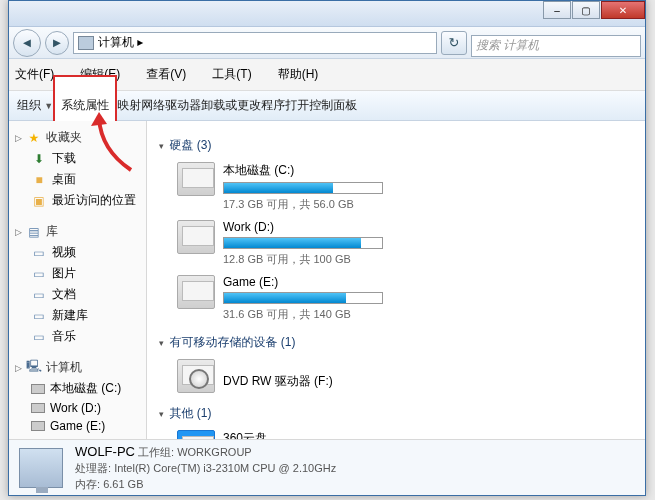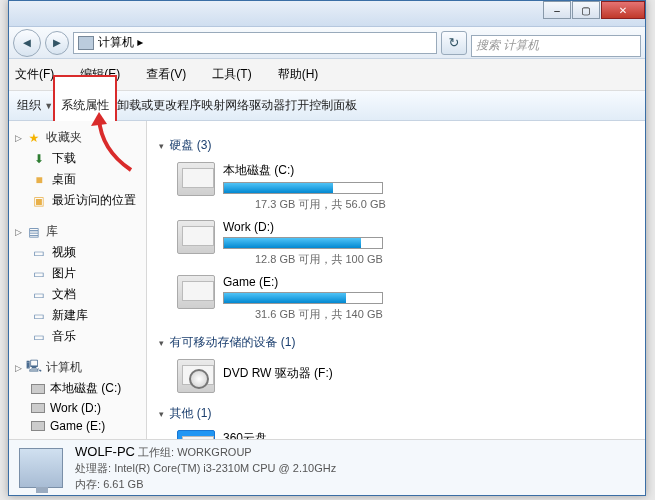--- a/index.html
+++ b/index.html
@@ -59,21 +59,21 @@
 .drive { display: flex; gap: 8px; width: 220px; cursor: pointer; }
 .drive-icon { width: 38px; height: 34px; background: linear-gradient(#eaeaea,#cfcfcf); border: 1px solid #aaa; border-radius: 2px; position: relative; }
 .drive-icon::before { content: ""; position: absolute; left: 4px; top: 5px; width: 30px; height: 18px; background: #f5f5f5; border: 1px solid #bbb; }
 .drive-icon.dvd::after { content: ""; position: absolute; left: 11px; top: 9px; width: 16px; height: 16px; border: 2px solid #777; border-radius: 50%; background: radial-gradient(#fff,#ccc); }
 .drive-icon.cloud { background: #2196f3; border-color: #1976d2; display: flex; align-items: center; justify-content: center; }
 .drive-icon.cloud svg { fill: #fff; }
 .drive-info { flex: 1; }
 .drive-name { color: #000; margin-bottom: 3px; }
 .usage-bar { width: 160px; height: 12px; border: 1px solid #999; background: #fff; margin-bottom: 3px; }
 .usage-fill { height: 100%; background: linear-gradient(#4fc3f7,#0288d1); }
-.drive-sub { color: #666; font-size: 11px; margin-left: 32px; }
+.drive-sub { color: #666; font-size: 11px; }
 
 
 .details { height: 56px; border-top: 1px solid #d8d8d8; background: #f4f8fc; display: flex; align-items: center; padding: 4px 10px; gap: 12px; font-size: 11px; }
 .details .monitor { width: 44px; height: 40px; background: linear-gradient(#d0e0f0,#a8bcd4); border: 1px solid #7a8fa8; position: relative; }
 .details .monitor::after { content: ""; position: absolute; left: 16px; bottom: -6px; width: 12px; height: 6px; background: #9aabc0; }
 .details .info { color: #555; line-height: 1.4; }
 .details .info strong { color: #000000; font-weight: normal; font-size: 13px; }
 </style>
 </head>
 <body>
@@ -103,22 +103,22 @@
     <span>文件(F)</span>
     <span>编辑(E)</span>
     <span>查看(V)</span>
     <span>工具(T)</span>
     <span>帮助(H)</span>
   </div>
 
   <div class="toolbar">
     <span class="tbtn"><span>组织</span> <span class="dd">▼</span></span>
     <span class="tbtn highlight">系统属性</span>
+    <span class="tbtn">映射网络驱动器</span>
     <span class="tbtn">卸载或更改程序</span>
-    <span class="tbtn">映射网络驱动器</span>
     <span class="tbtn">打开控制面板</span>
   </div>
 
   <div class="body">
 
     <div class="sidebar">
       <div class="sb-group">
         <div class="sb-head">
             <span class="tw">▷</span>
             <span class="ico star">★</span>
@@ -224,21 +224,21 @@
       </div>
 
       <div class="section-head">
           <span class="tw">▾</span>
           <span>有可移动存储的设备 (1)</span>
         </div>
       <div class="drive-grid">
         <div class="drive">
           <div class="drive-icon dvd"></div>
           <div class="drive-info">
-            <div class="drive-name" style="margin-top:6px">DVD RW 驱动器 (F:)</div>
+            <div class="drive-name" style="margin-top:14px">DVD RW 驱动器 (F:)</div>
           </div>
         </div>
       </div>
 
       <div class="section-head">
           <span class="tw">▾</span>
           <span>其他 (1)</span>
         </div>
       <div class="drive-grid">
         <div class="drive">

